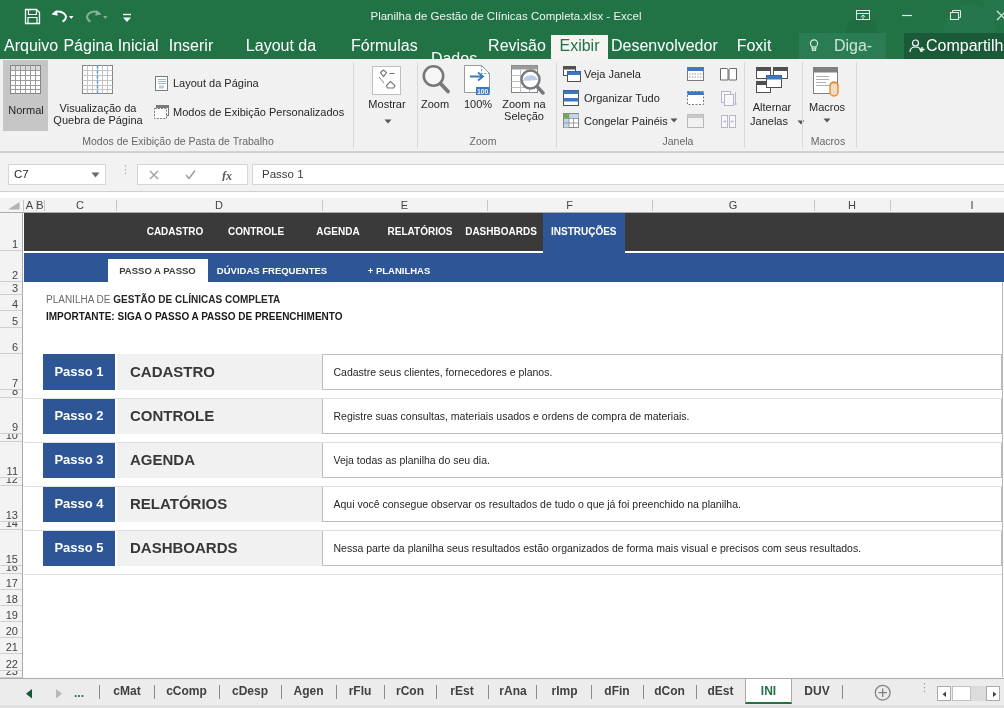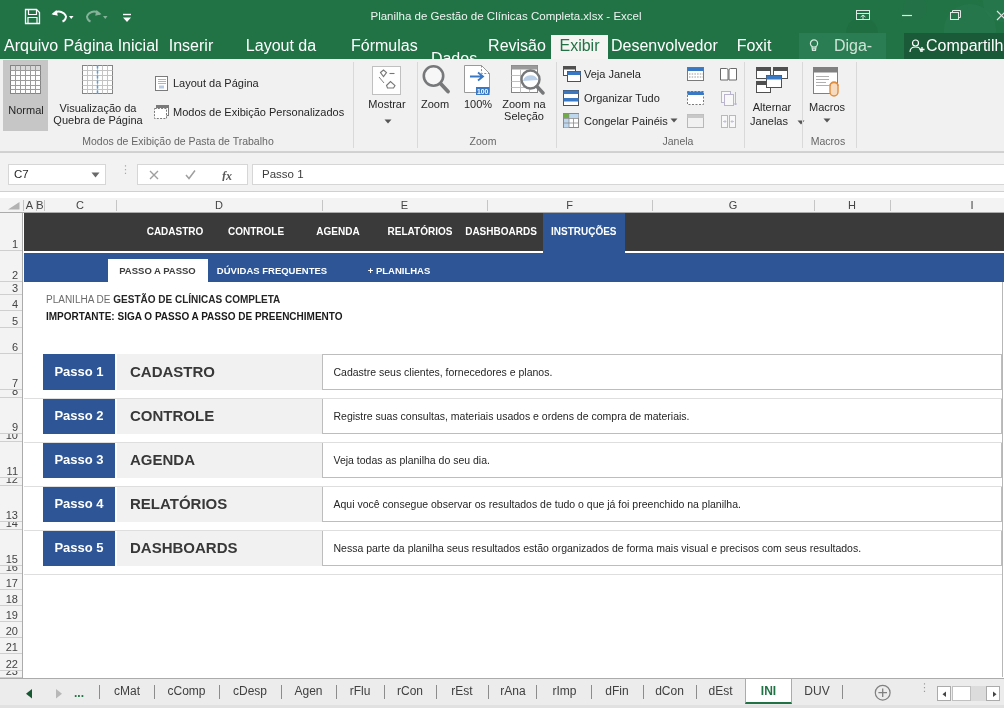--- a/index.html
+++ b/index.html
@@ -21,21 +21,21 @@
   #colhead { left:0; top:198px; width:1004px; height:15px; background:#f3f3f3; border-bottom:1px solid #ababab; }
   .chsep { position:absolute; top:2px; height:11px; width:1px; background:#c5c5c5; }
   .chl { position:absolute; top:0; height:14px; line-height:15px; font-size:11px; color:#444; text-align:center; }
   #rowhead { left:0; top:213px; width:23px; height:465px; background:#f3f3f3; border-right:1px solid #ababab; }
   .rcell { position:absolute; left:0; width:22px; overflow:hidden; border-bottom:1px solid #cfcfcf; }
   .rcell span { position:absolute; right:4px; bottom:0px; font-size:11px; color:#444; }
   
   #sheet { left:24px; top:213px; width:980px; height:465px; background:#fff; }
   
   #tabbar { left:0; top:678px; width:1004px; height:30px; background:#ececec; border-top:1px solid #ababab; }
-  .stab { position:absolute; top:0; height:25px; line-height:25px; font-size:12px; color:#404040; text-align:center; }
+  .stab { position:absolute; top:0; height:25px; line-height:25px; font-size:12px; color:#404040; text-align:center;font-weight:bold; }
   .ssep { position:absolute; top:6px; height:14px; width:1px; background:#8c8c8c; }
   .mnu { position:absolute; top:0; height:37.5px; line-height:37.5px; font-size:10px; font-weight:bold; color:#fff; text-align:center; }
   .mnu2 { position:absolute; top:46px; height:23px; line-height:23px; font-size:9.5px; font-weight:bold; color:#fff; text-align:center; }
   .blk { position:absolute; left:19px; width:965px; height:36px; }
   .b1 { position:absolute; left:0; top:0; width:72px; height:36px; background:#2e5696; color:#fff; font-weight:bold; font-size:13px; text-align:center; line-height:36px; }
   .b2 { position:absolute; left:74px; top:0; width:204.5px; height:36px; background:#f1f1f1; color:#383838; font-weight:bold; font-size:15px; line-height:36px; padding-left:13px; }
   .b3 { position:absolute; left:278.5px; top:0; width:680.5px; height:36px; background:#fff; border:1px solid #bdbdbd; color:#262626; font-size:10.5px; line-height:34px; padding-left:11px; }
   .gapline { position:absolute; left:0px; width:978px; height:1px; background:#dedede; }
 </style>
 </head>

